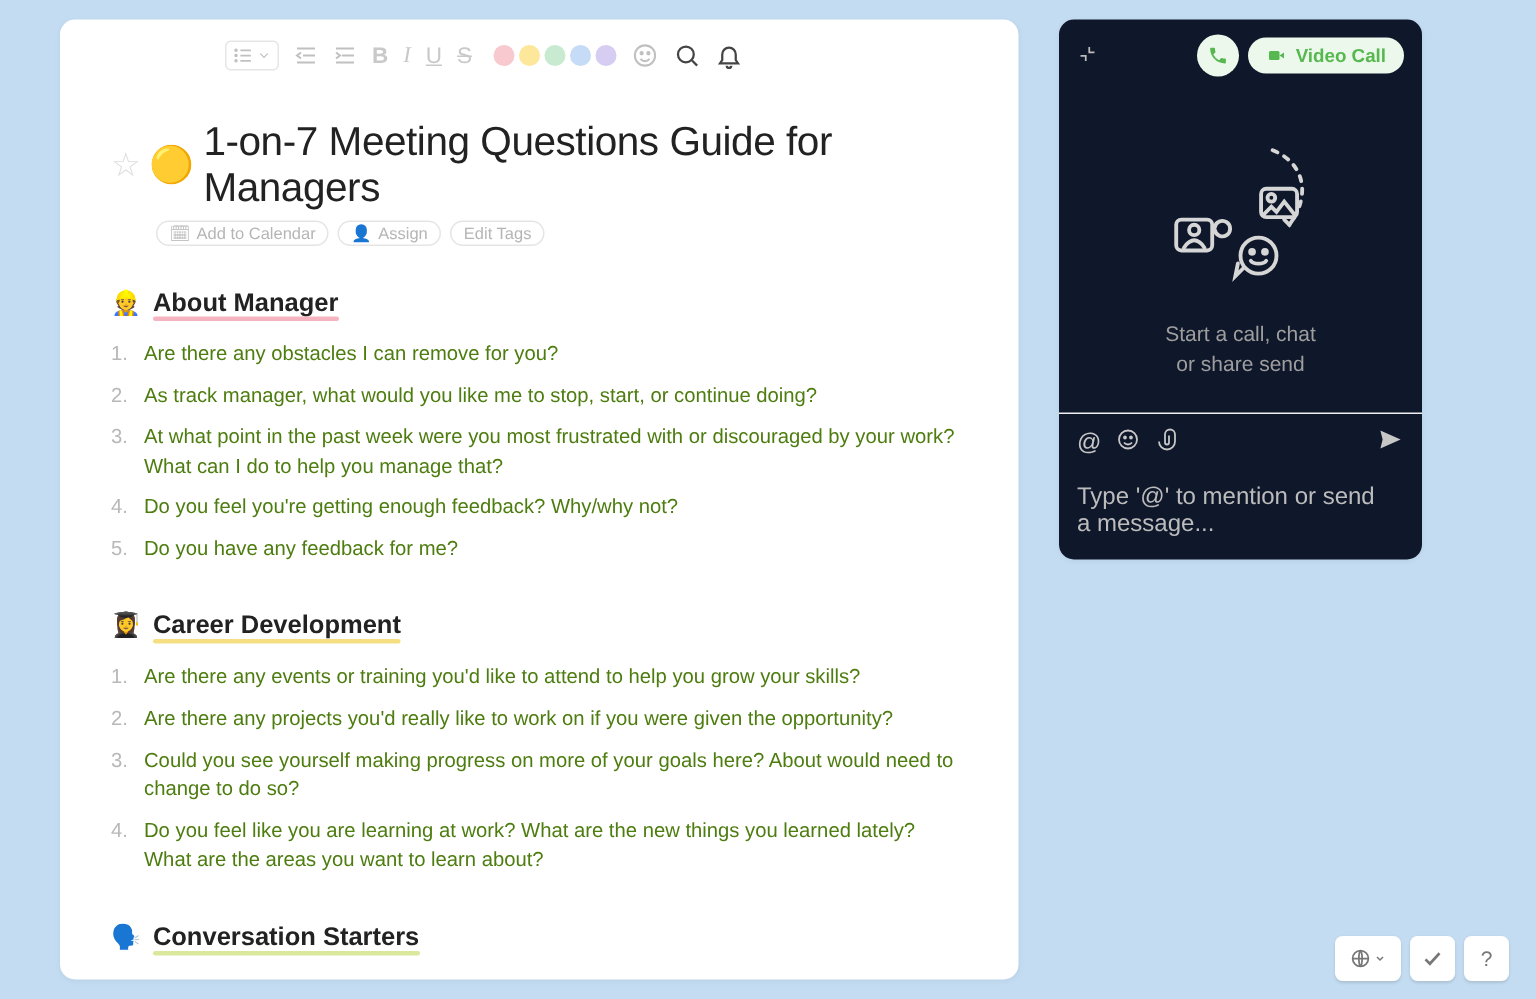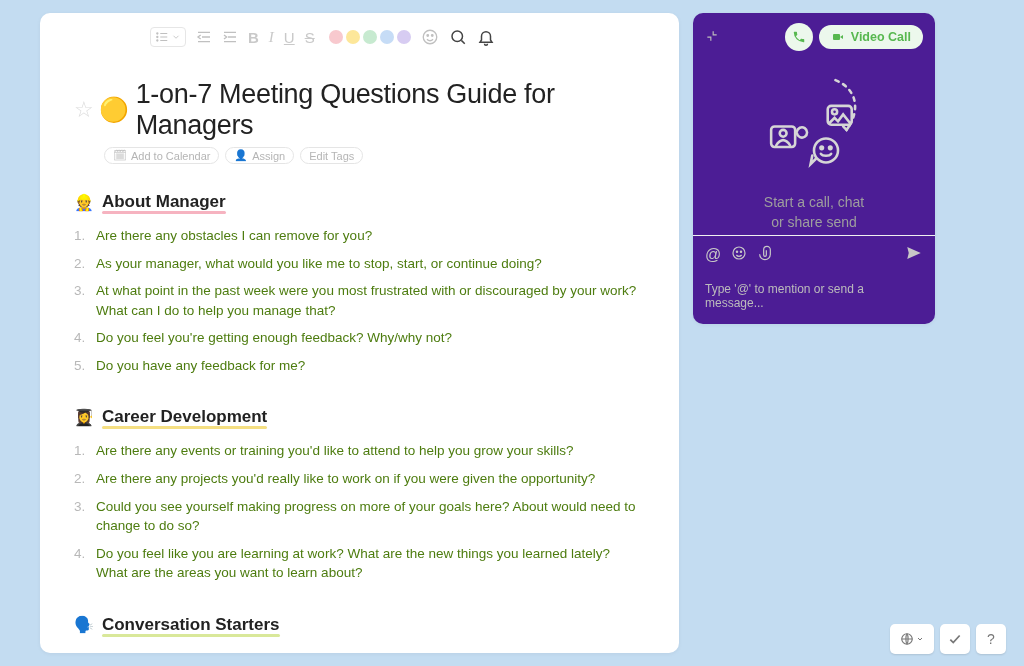--- a/index.html
+++ b/index.html
@@ -103,25 +103,25 @@
   ol.qlist li::before {
     content: counter(item) ".";
     position:absolute;
     left:0;
     color:#b8b8b8;
     font-size:13.5px;
   }
 
   .side-panel {
     position:absolute;
-    right: 89px;
+    right: 76px;
     top: 13px;
     width: 242px;
-    height: 311px;
-    background:#4c1d95;
+    height: 360px;
+    background:#0f172a;
     border-radius:10px;
     box-shadow: 0 1px 4px rgba(0,0,0,0.05);
     display:flex;
     flex-direction:column;
   }
   .side-top {
     display:flex;
     align-items:center;
     padding: 10px 12px;
     gap:6px;
@@ -166,21 +166,21 @@
     border-top:1px solid #f0f0f0;
     padding: 8px 12px;
     display:flex;
     align-items:center;
     gap:10px;
     color:#c7c7c7;
   }
   .side-input-row .send-icon { margin-left:auto; }
   .side-placeholder {
     padding: 8px 28px 14px 12px;
-    font-size: 12px;
+    font-size: 16px;
     color:#bcbcbc;
   }
 
   .bottom-tools {
     position:absolute;
     right: 18px;
     bottom: 12px;
     display:flex;
     gap:6px;
   }
@@ -286,21 +286,21 @@
     </div>
 
     <div id="sections-host">
         <div class="section">
           <div class="section-header">
             <span class="section-emoji">👷</span>
             <span class="section-title">About Manager<span class="underline" style="background: rgb(246, 179, 192);"></span></span>
           </div>
           <ol class="qlist">
             <li>Are there any obstacles I can remove for you?</li>
-            <li>As your manager, what would you like me to stop, start, or continue doing?</li>
+            <li>As track manager, what would you like me to stop, start, or continue doing?</li>
             <li>At what point in the past week were you most frustrated with or discouraged by your work? What can I do to help you manage that?</li>
             <li>Do you feel you're getting enough feedback? Why/why not?</li>
             <li>Do you have any feedback for me?</li>
           </ol>
         </div>
         <div class="section">
           <div class="section-header">
             <span class="section-emoji">👩‍🎓</span>
             <span class="section-title">Career Development<span class="underline" style="background: rgb(245, 223, 130);"></span></span>
           </div>

